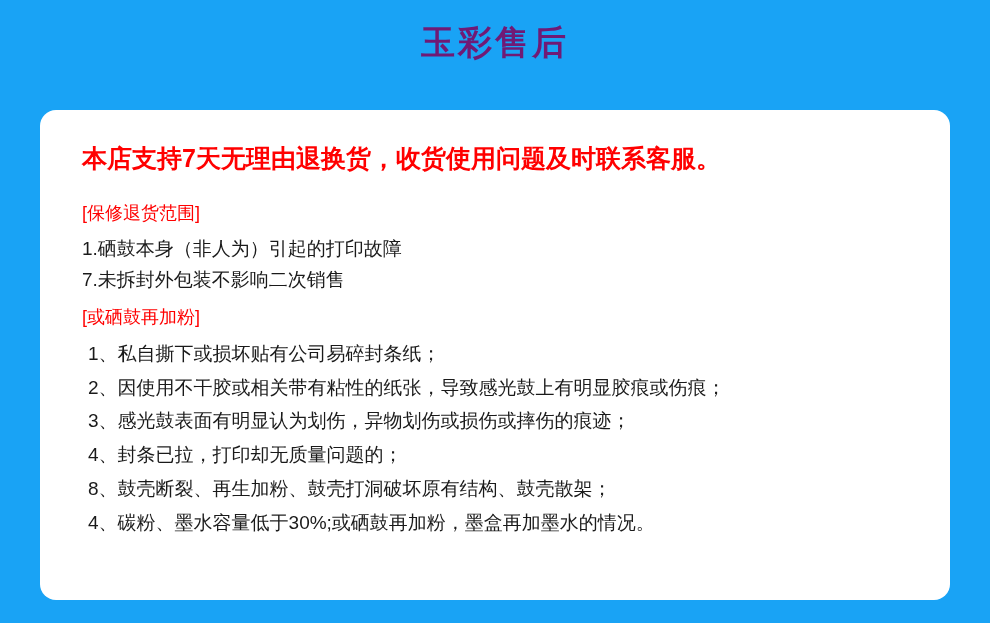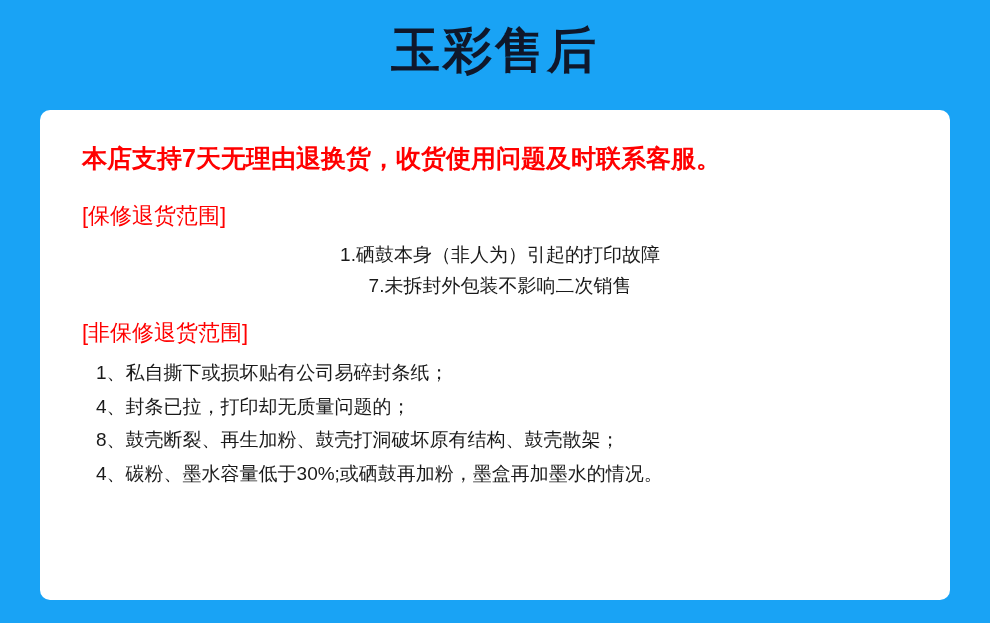--- a/index.html
+++ b/index.html
@@ -15,67 +15,66 @@
   }
   .page {
     position: relative;
     width: 990px;
     height: 623px;
     background: #19a3f5;
     box-sizing: border-box;
   }
   .header-title {
     text-align: center;
-    color: #0f172a;
-    font-size: 49px;
+    color: #701a75;
+    font-size: 34px;
     font-weight: bold;
     letter-spacing: 3px;
     padding-top: 24px;
     padding-bottom: 12px;
     line-height: 1.1;
   }
   .card {
     position: absolute;
     left: 40px;
     top: 110px;
     width: 910px;
     height: 490px;
     background: #ffffff;
-    border-radius: 10px;
+    border-radius: 16px;
     box-sizing: border-box;
     padding: 26px 32px 20px 40px;
   }
   .notice {
     color: #ff0000;
     font-size: 25px;
     font-weight: bold;
     letter-spacing: 0px;
     margin: 6px 0 26px 2px;
     white-space: nowrap;
   }
   .section-label {
     color: #ff0000;
-    font-size: 22px;
+    font-size: 18px;
     margin: 0 0 8px 2px;
     font-weight: normal;
   }
   .plain-list {
-    margin: 0 0 16px 0;
+    margin: 0 0 9px 0;
     padding: 0;
     list-style: none;
-    text-align: center;
   }
   .plain-list li {
     color: #1a1a1a;
     font-size: 19px;
     line-height: 1.65;
     margin-left: 2px;
   }
   .num-list {
-    margin: 4px 0 0 8px;
+    margin: 4px 0 0 0;
     padding: 0;
     list-style: none;
   }
   .num-list li {
     color: #1a1a1a;
     font-size: 19px;
     line-height: 1.78;
     margin-left: 8px;
   }
 </style>
@@ -90,23 +89,25 @@
 
     <div class="notice">本店支持7天无理由退换货，收货使用问题及时联系客服。</div>
 
     <div class="section-label">[保修退货范围]</div>
 
     <ul class="plain-list">
       <li>1.硒鼓本身（非人为）引起的打印故障</li>
       <li>7.未拆封外包装不影响二次销售</li>
     </ul>
 
-    <div class="section-label">[非保修退货范围]</div>
+    <div class="section-label">[或硒鼓再加粉]</div>
 
     <ul class="num-list">
       <li>1、私自撕下或损坏贴有公司易碎封条纸；</li>
+      <li>2、因使用不干胶或相关带有粘性的纸张，导致感光鼓上有明显胶痕或伤痕；</li>
+      <li>3、感光鼓表面有明显认为划伤，异物划伤或损伤或摔伤的痕迹；</li>
       <li>4、封条已拉，打印却无质量问题的；</li>
       <li>8、鼓壳断裂、再生加粉、鼓壳打洞破坏原有结构、鼓壳散架；</li>
       <li>4、碳粉、墨水容量低于30%;或硒鼓再加粉，墨盒再加墨水的情况。</li>
     </ul>
 
   </div>
 </div>
 
 </body></html>

